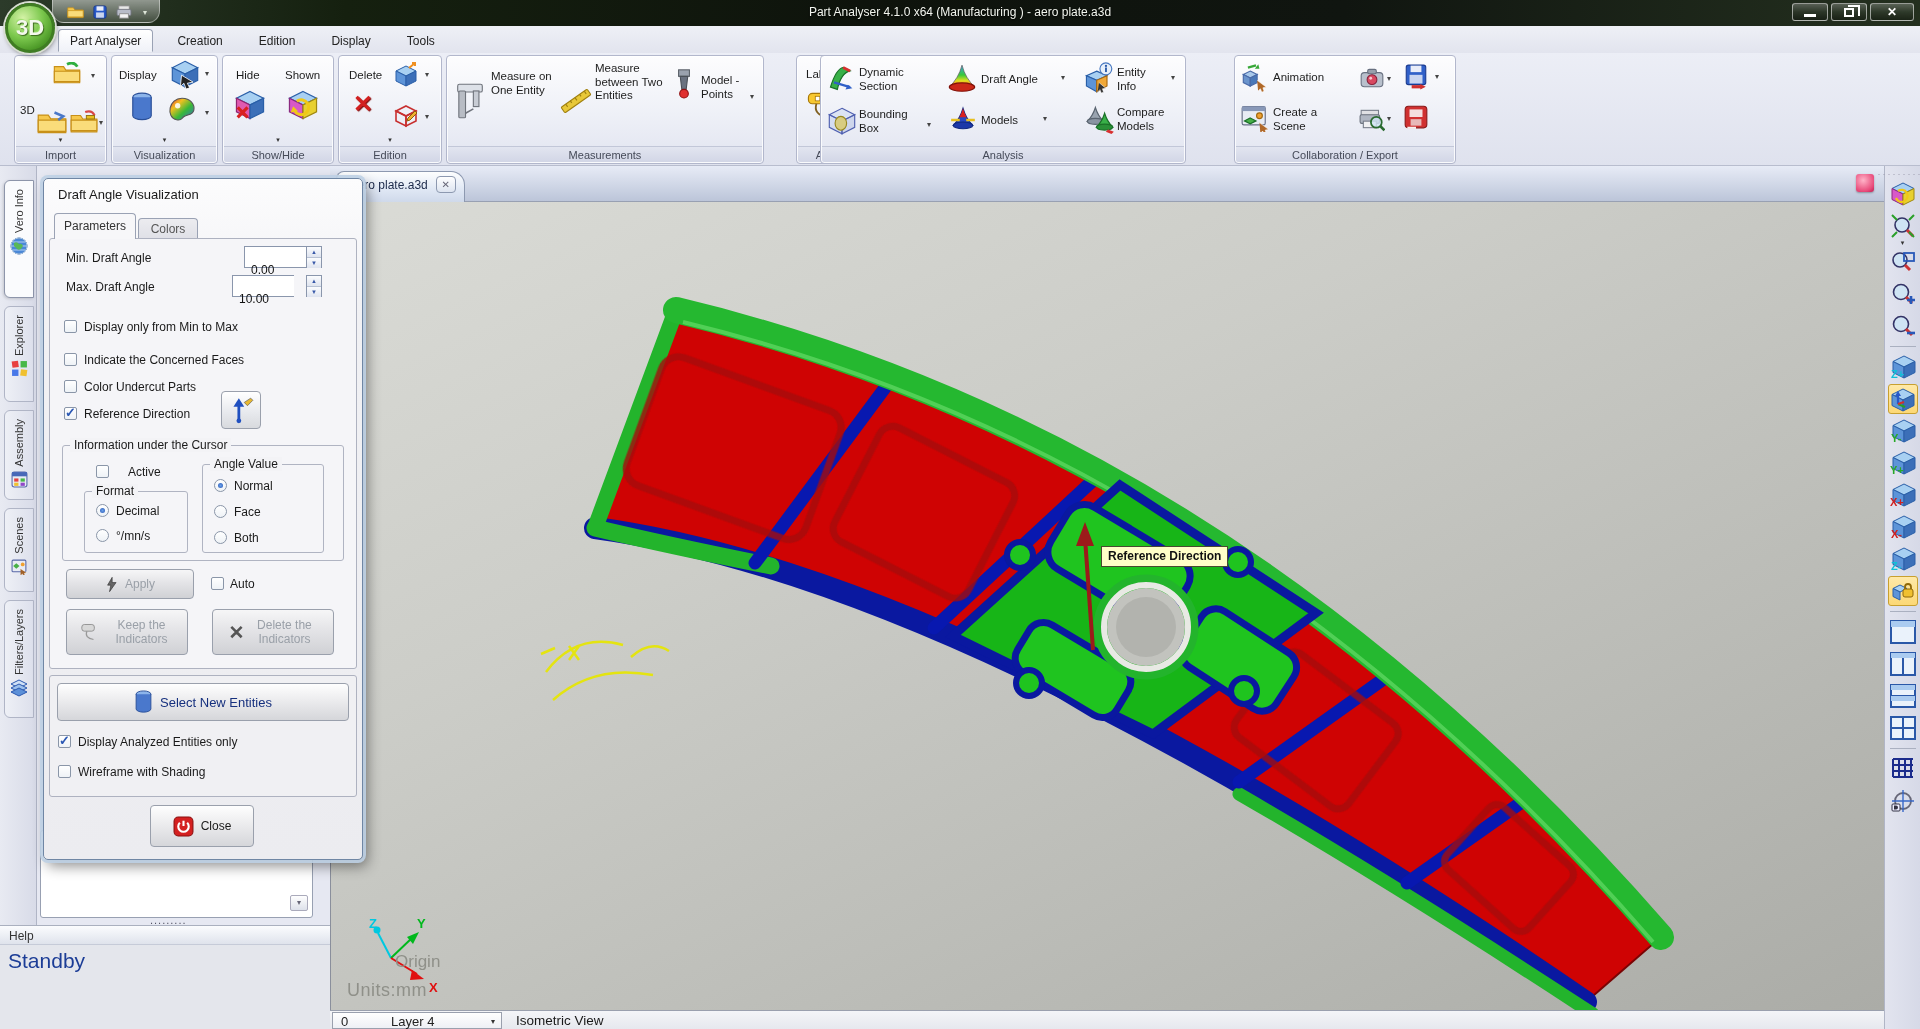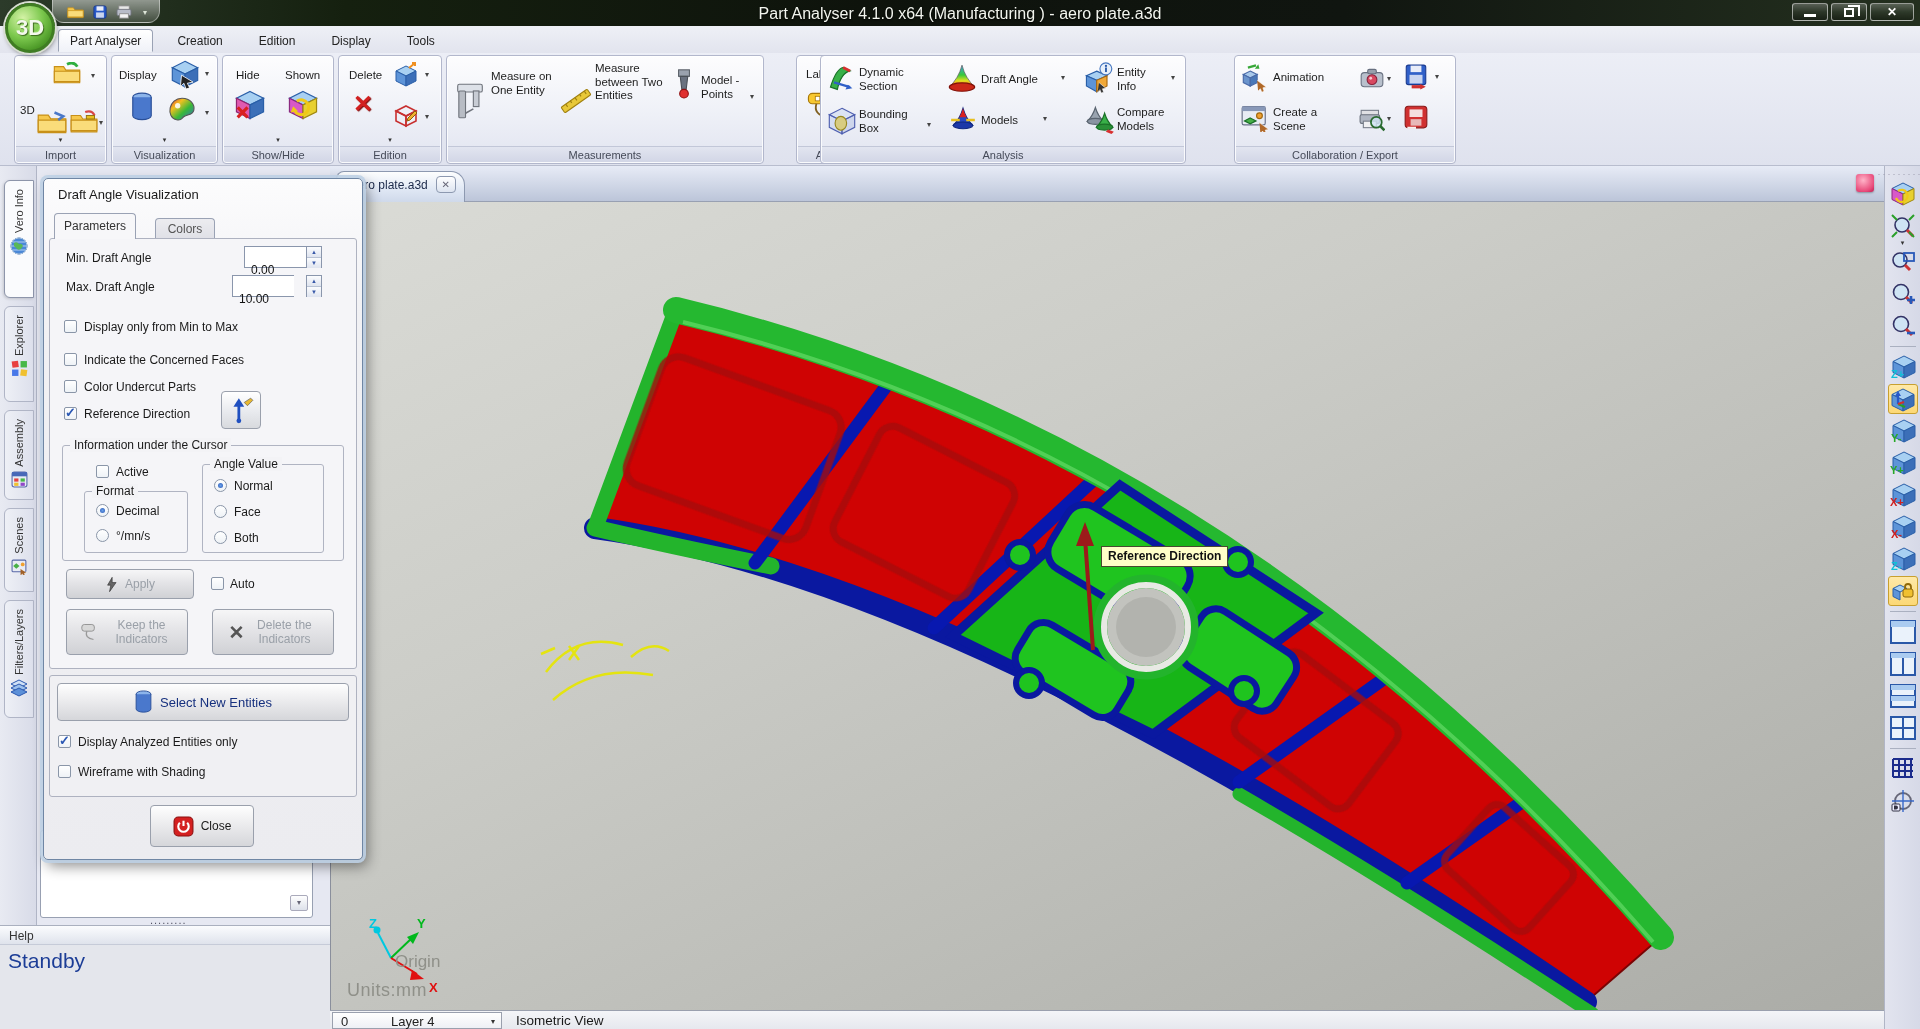--- a/index.html
+++ b/index.html
@@ -2,21 +2,21 @@
 <html><head>
 <meta charset="utf-8">
 <style>
   * { box-sizing: border-box; margin:0; padding:0; }
   html,body { width:1920px; height:1029px; overflow:hidden; font-family:"Liberation Sans",sans-serif; background:#e6e8f2; position:relative; }
   .abs { position:absolute; }
 
   
   .titlebar { position:absolute; left:0; top:0; width:1920px; height:26px;
     background:linear-gradient(90deg,#2c3b2a 0%,#15200f 18%,#0e130c 45%,#101510 70%,#24301f 100%); z-index:60; }
-  .titlebar .title { position:absolute; left:50%; transform:translateX(-50%); top:5px; font-size:16px; color:#f2f5ee; text-shadow:0 1px 2px #000; white-space:nowrap; }
+  .titlebar .title { position:absolute; left:50%; transform:translateX(-50%); top:5px; font-size:12px; color:#f2f5ee; text-shadow:0 1px 2px #000; white-space:nowrap; }
   .winbtns { position:absolute; right:6px; top:3px; display:flex; gap:3px; }
   .winbtn { width:36px; height:18px; border:1px solid rgba(255,255,255,.55); border-radius:3px;
     background:linear-gradient(rgba(255,255,255,.25),rgba(255,255,255,.05) 50%,rgba(0,0,0,.25)); display:flex; align-items:center; justify-content:center; }
   .winbtn.close { width:44px; }
   .glyph-min { width:12px; height:3px; background:#fff; margin-top:7px; }
   .glyph-restore { width:10px; height:9px; border:2px solid #fff; position:relative; background:transparent; }
   .glyph-restore::before { content:""; position:absolute; left:2px; top:-5px; width:10px; height:9px; border:2px solid #fff; border-bottom:none; border-left:none; }
   .glyph-x { color:#fff; font-size:12px; font-weight:bold; line-height:1; }
 
   .quickaccess { position:absolute; left:52px; top:0; height:23px; padding:2px 12px 0 14px; display:flex; gap:9px; align-items:center;
@@ -100,21 +100,21 @@
   .rs-sep { width:26px; height:1px; background:#aab0c0; margin:4px 0; }
   .rs-caret { font-size:7px; color:#333; line-height:5px; margin:-2px 0 1px; }
 
   
   .dialog { position:absolute; left:43px; top:178px; width:320px; height:682px; z-index:50;
     background:linear-gradient(#fcfcfd,#f1f1f4 20%,#ececf0); border:1px solid #6f86a4; border-radius:5px;
     box-shadow:0 0 0 3px rgba(190,208,228,.9), 4px 6px 14px rgba(0,0,0,.45); }
   .dlg-title { position:absolute; left:14px; top:8px; font-size:13px; color:#1a1a1a; }
   .dlg-tab { position:absolute; font-size:12px; color:#333; text-align:center; border:1px solid #9aa2b4; border-bottom:none; border-radius:4px 4px 0 0; }
   .dlg-tab.on { left:10px; top:34px; width:82px; height:26px; line-height:24px; background:#f7f7f9; z-index:2; }
-  .dlg-tab.off { left:94px; top:39px; width:60px; height:26px; line-height:20px; background:linear-gradient(#ececf0,#dcdde4); color:#555;margin-left:17px; }
+  .dlg-tab.off { left:94px; top:39px; width:60px; height:26px; line-height:20px; background:linear-gradient(#ececf0,#dcdde4); color:#555; }
   .dlg-box { position:absolute; border:1px solid #aeb2c0; border-radius:3px; background:#f5f5f8; }
   .fldlabel { position:absolute; font-size:12px; color:#1a1a1a; white-space:nowrap; }
   .spinval { position:absolute; width:62px; height:22px; background:#fff; border:1px solid #8a96ac; border-right:none; font-size:12px; color:#111; padding:16px 0 0 6px; }
   .spinbtns { position:absolute; width:16px; height:22px; border:1px solid #8a96ac; display:flex; flex-direction:column; }
   .spinbtns div { flex:1; font-size:6px; color:#3858a8; text-align:center; line-height:10px; background:linear-gradient(#fbfcfe,#dfe4ef); border-bottom:1px solid #b8c2d4; }
   .spinbtns div:last-child { border-bottom:none; }
   .chk { position:absolute; width:13px; height:13px; border:1px solid #8a96a8; background:linear-gradient(#fff,#eef2f6); border-radius:2px; }
   .chk.on::after { content:"✓"; position:absolute; left:0px; top:-3px; font-size:13px; font-weight:bold; color:#2b58b4; }
   .radio { position:absolute; width:13px; height:13px; border:1px solid #8a96a8; border-radius:50%; background:linear-gradient(#fff,#eef2f6); }
   .radio.on::after { content:""; position:absolute; left:3px; top:3px; width:5px; height:5px; border-radius:50%; background:radial-gradient(#6aa0e8,#2858b8); }
@@ -842,21 +842,21 @@
         <polygon points="10,2 5,10 15,10" fill="#2050c0"></polygon>
         <circle cx="10" cy="23" r="2.2" fill="#2050c0"></circle>
         <path d="M15,6 l6,-4 2,2 -5,5 z" fill="#e8b830" stroke="#555" stroke-width=".6"></path>
       </svg>
   </div>
 
   <div class="grpbox" style="left:18px;top:266px;width:282px;height:116px;">
     <span class="grptitle">Information under the Cursor</span>
   </div>
   <div class="chk" style="left:52px;top:286px;"></div>
-  <span class="fldlabel" style="left:72px;top:286px;">Active</span>
+  <span class="fldlabel" style="left:84px;top:286px;">Active</span>
 
   <div class="grpbox" style="left:40px;top:312px;width:104px;height:62px;">
     <span class="grptitle">Format</span>
   </div>
   <div class="radio on" style="left:52px;top:325px;"></div>
   <span class="fldlabel" style="left:72px;top:325px;">Decimal</span>
   <div class="radio" style="left:52px;top:350px;"></div>
   <span class="fldlabel" style="left:72px;top:350px;">°/mn/s</span>
 
   <div class="grpbox" style="left:158px;top:285px;width:122px;height:89px;">

